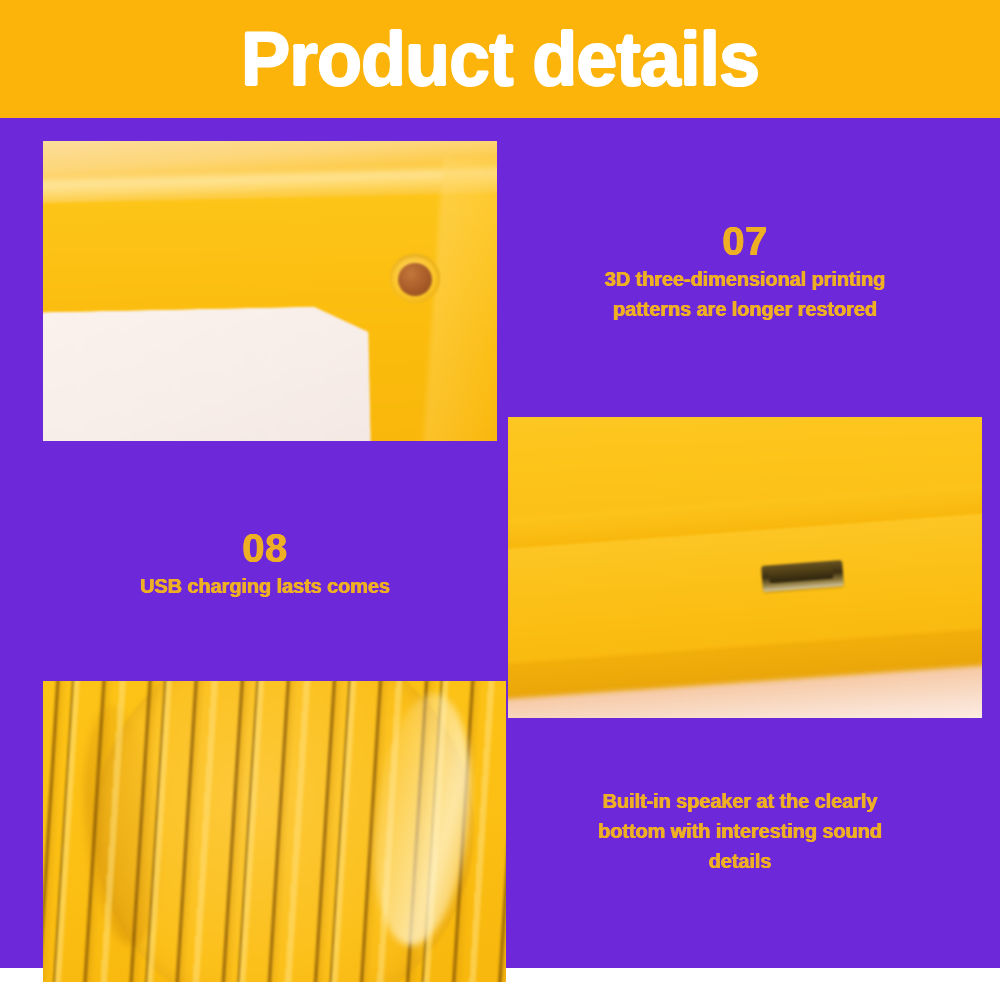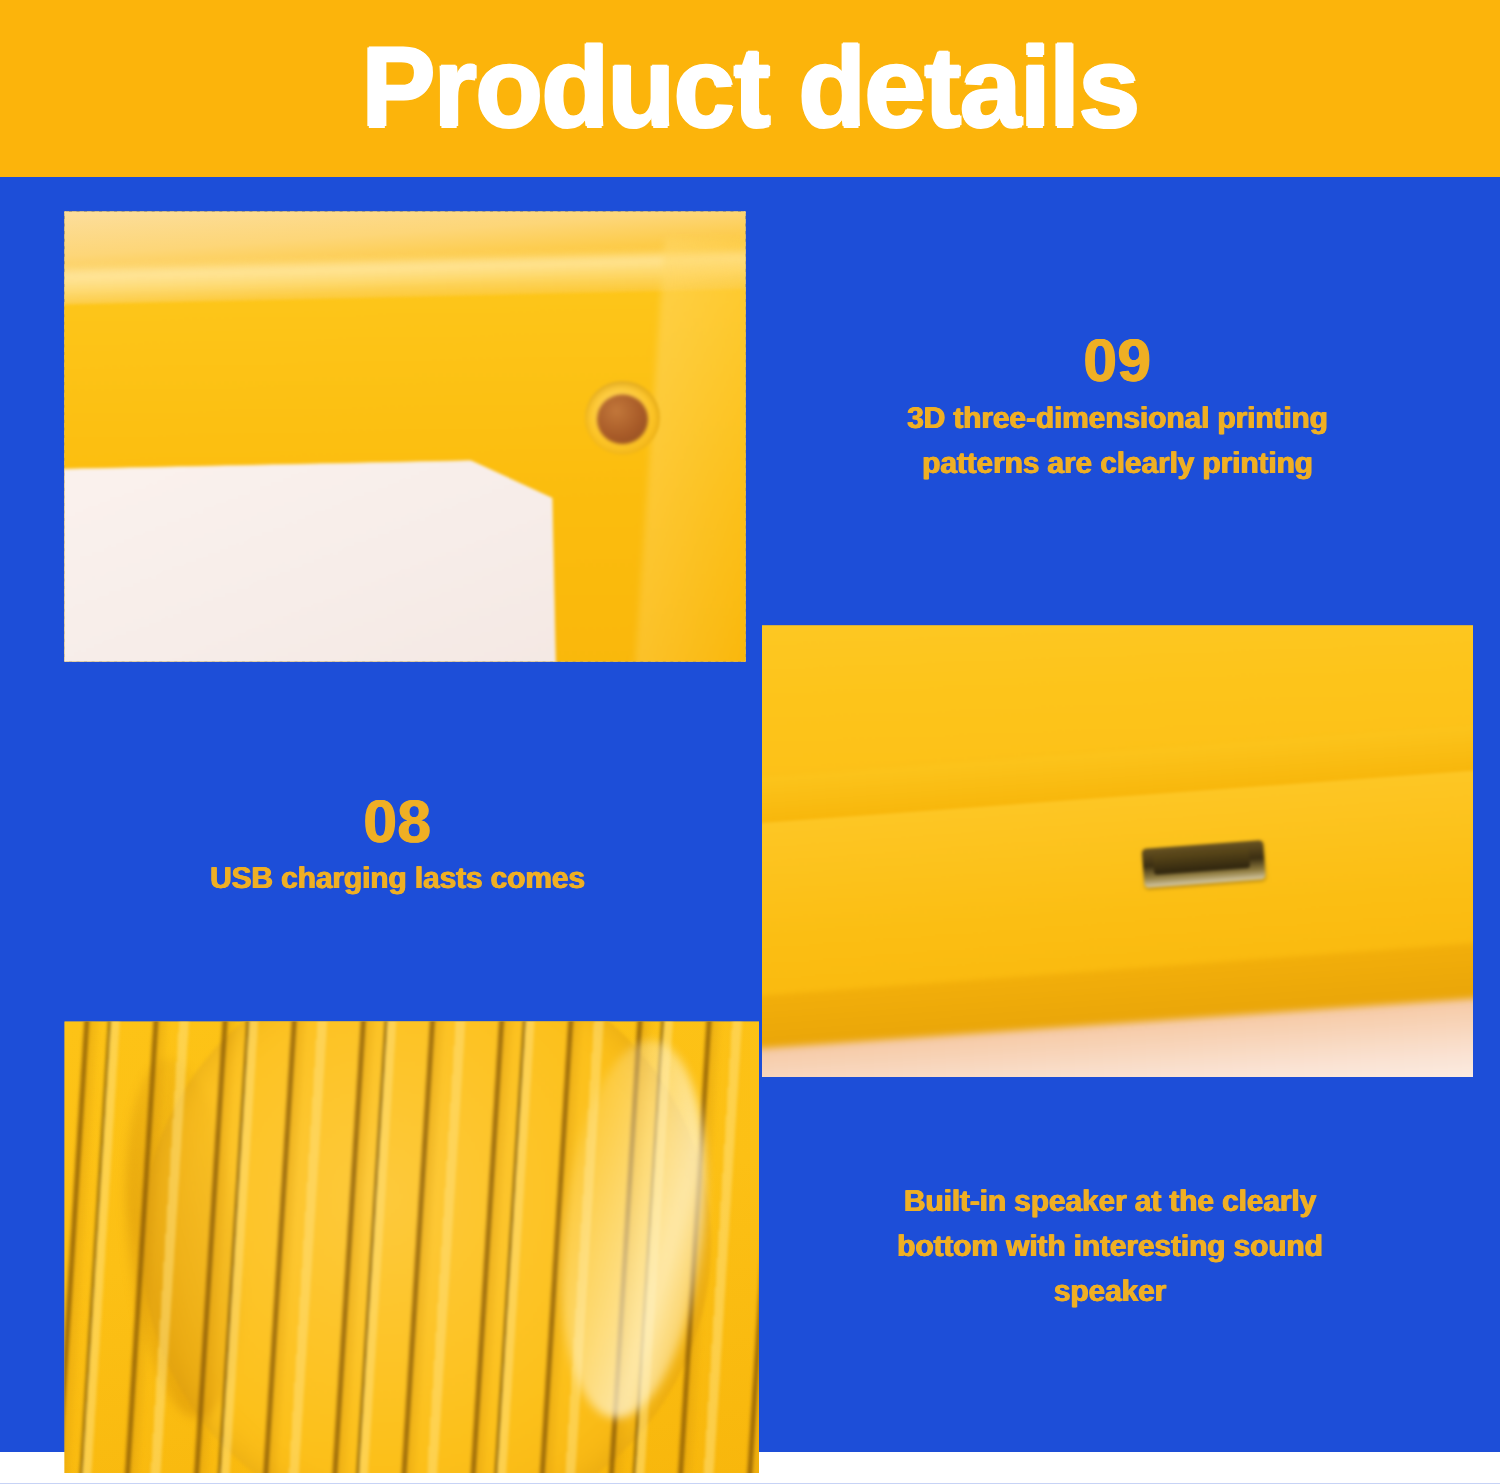--- a/index.html
+++ b/index.html
@@ -10,21 +10,21 @@
     height: 989px;
     background: #ffffff;
     font-family: "Liberation Sans", sans-serif;
     overflow: hidden;
   }
 
   #page {
     position: relative;
     width: 1000px;
     height: 968px;
-    background: #1d4ed8;
+    background: #6d28d9;
   }
 
   
   .header-banner {
     position: absolute;
     left: 0; top: 0;
     width: 1000px;
     height: 118px;
     background: #FCB40B;
     display: flex;
@@ -321,23 +321,23 @@
       <div class="p1-rightedge"></div>
       <div class="p1-panel">
         
       </div>
       <div class="p1-button-ring"></div>
       <div class="p1-button"></div>
     </div>
   </div>
 
   <div class="text-block" id="text-01">
-    <div class="block-number">09</div>
+    <div class="block-number">07</div>
     <div class="block-caption">3D three-dimensional printing</div>
-    <div class="block-caption">patterns are clearly printing</div>
+    <div class="block-caption">patterns are longer restored</div>
   </div>
 
   <div class="photo" id="photo-2">
     <div class="p2-bg"></div>
     <div class="p2-soft">
       <div class="p2-top"></div>
       <div class="p2-bevel"></div>
       <div class="p2-face"></div>
       <div class="p2-bottomedge"></div>
       <div class="p2-surface"></div>
@@ -358,16 +358,16 @@
       <div class="p3-shade"></div>
       <div class="p3-ribs"></div>
       <div class="p3-ribs-dark"></div>
       <div class="p3-gloss"></div>
     </div>
   </div>
 
   <div class="text-block" id="text-03">
     <div class="block-caption">Built-in speaker at the clearly</div>
     <div class="block-caption">bottom with interesting sound</div>
-    <div class="block-caption">speaker</div>
+    <div class="block-caption">details</div>
   </div>
 
 </div>
 
 </body></html>

